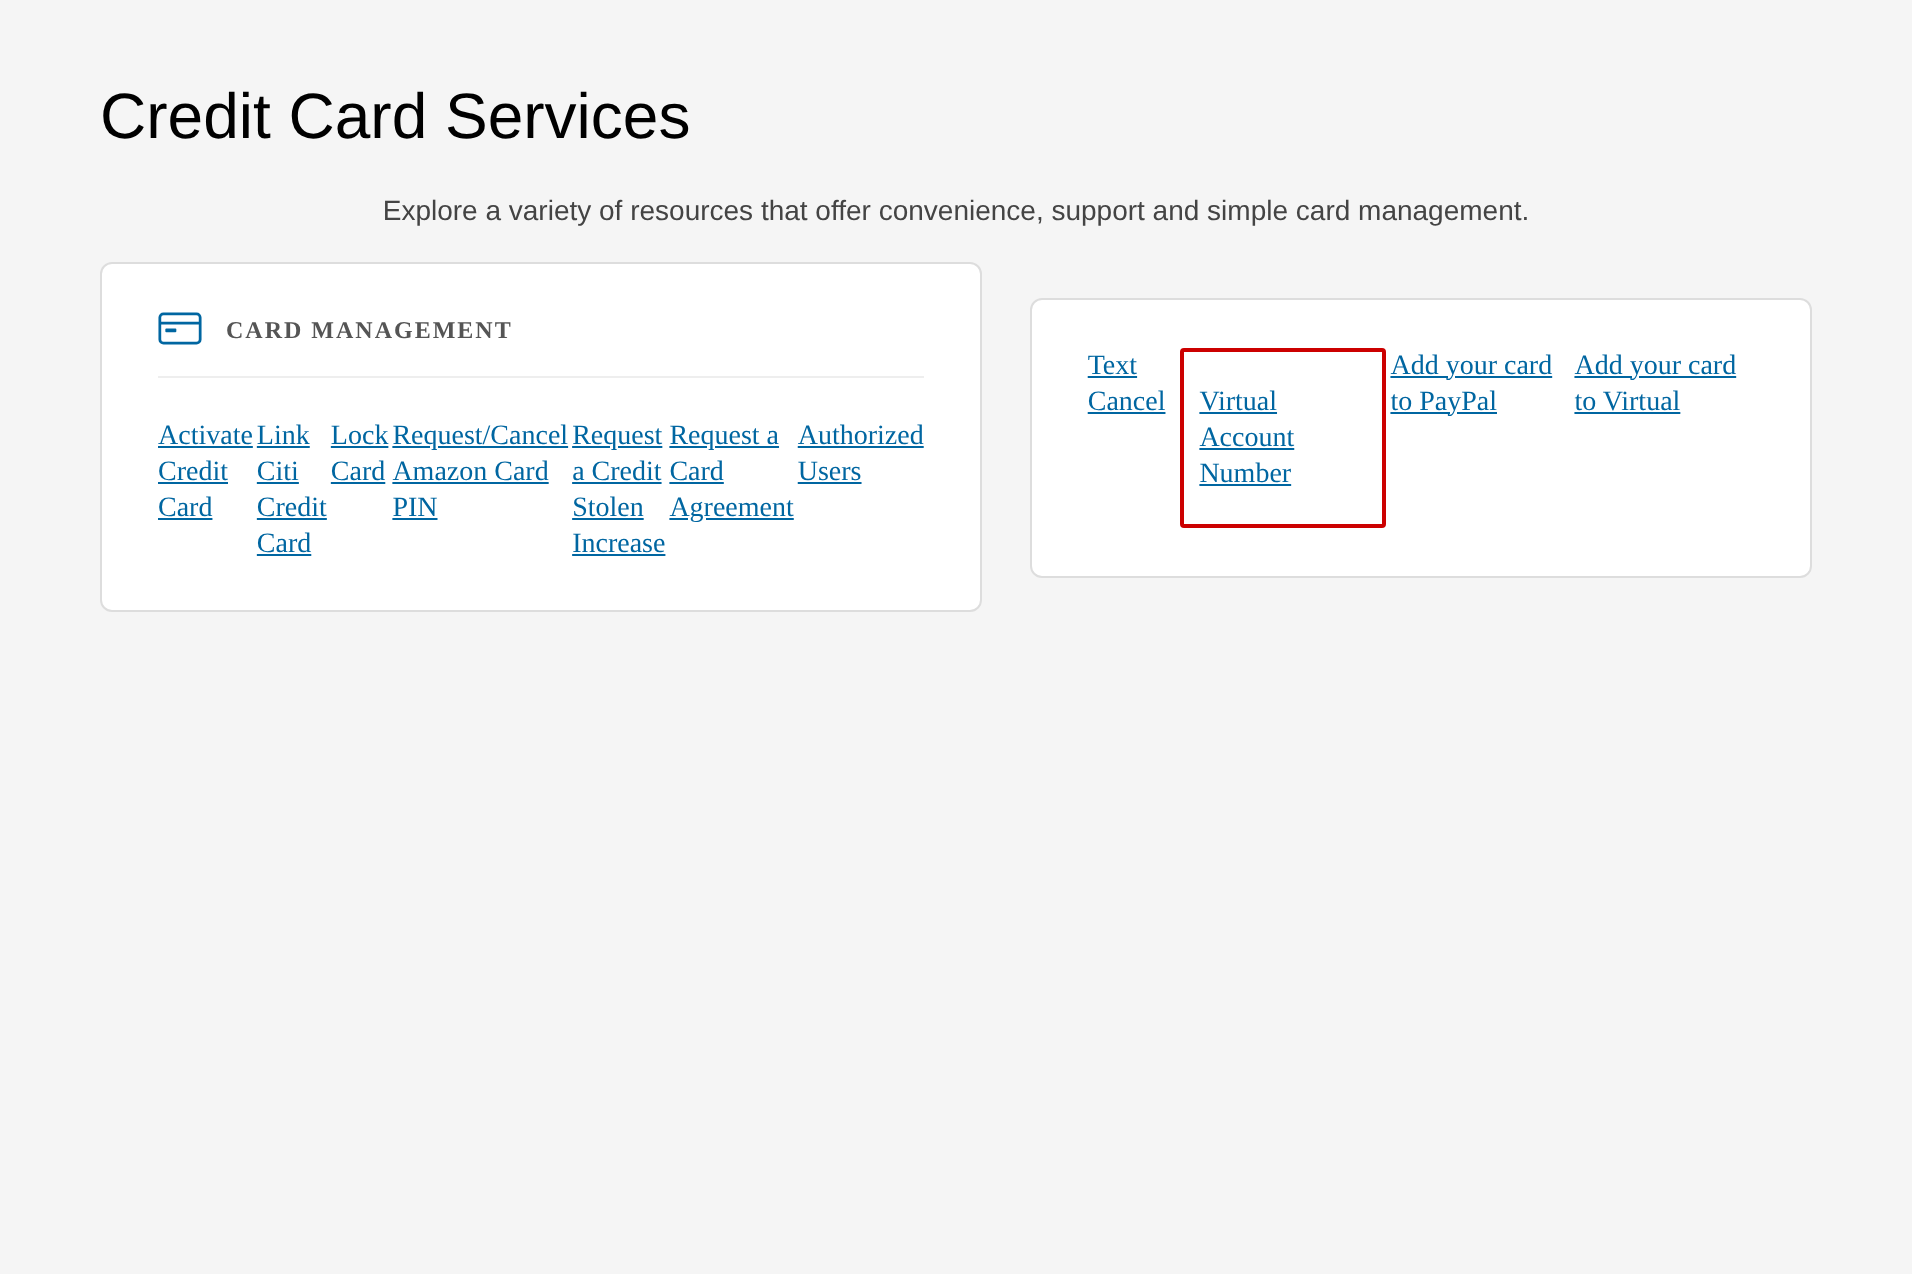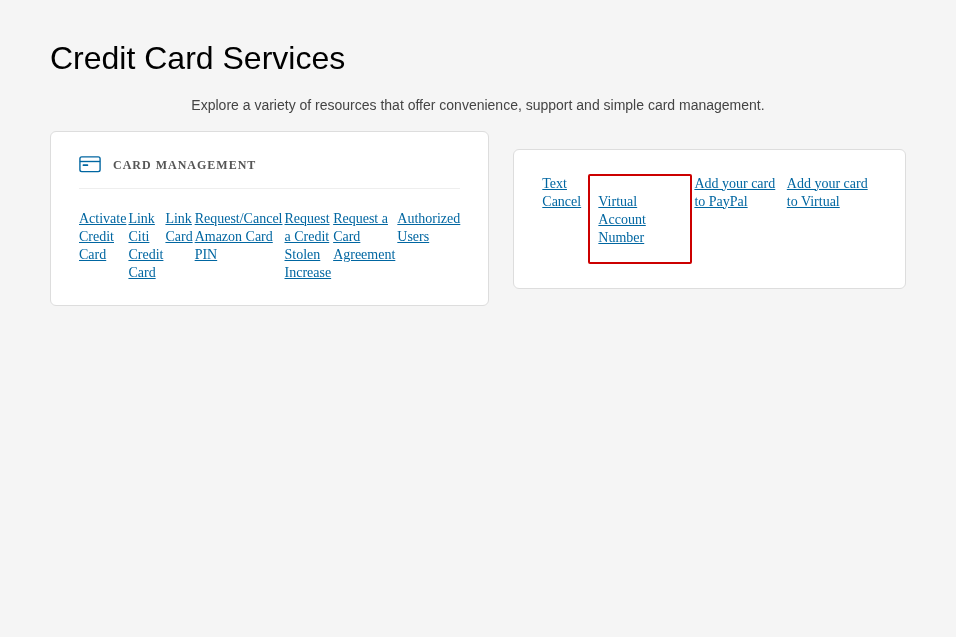--- a/index.html
+++ b/index.html
@@ -114,21 +114,21 @@
       <span class="card-header-title">CARD MANAGEMENT</span>
     </div>
     <ul class="card-links">
       <li>
         <a href="#">Activate Credit Card</a>
       </li>
       <li>
         <a href="#">Link Citi Credit Card</a>
       </li>
       <li>
-        <a href="#">Link Card</a>
+        <a href="#">Lock Card</a>
       </li>
       <li>
         <a href="#">Request/Cancel Amazon Card PIN</a>
       </li>
       <li>
         <a href="#">Request a Credit Stolen Increase</a>
       </li>
       <li>
         <a href="#">Request a Card Agreement</a>
       </li>

